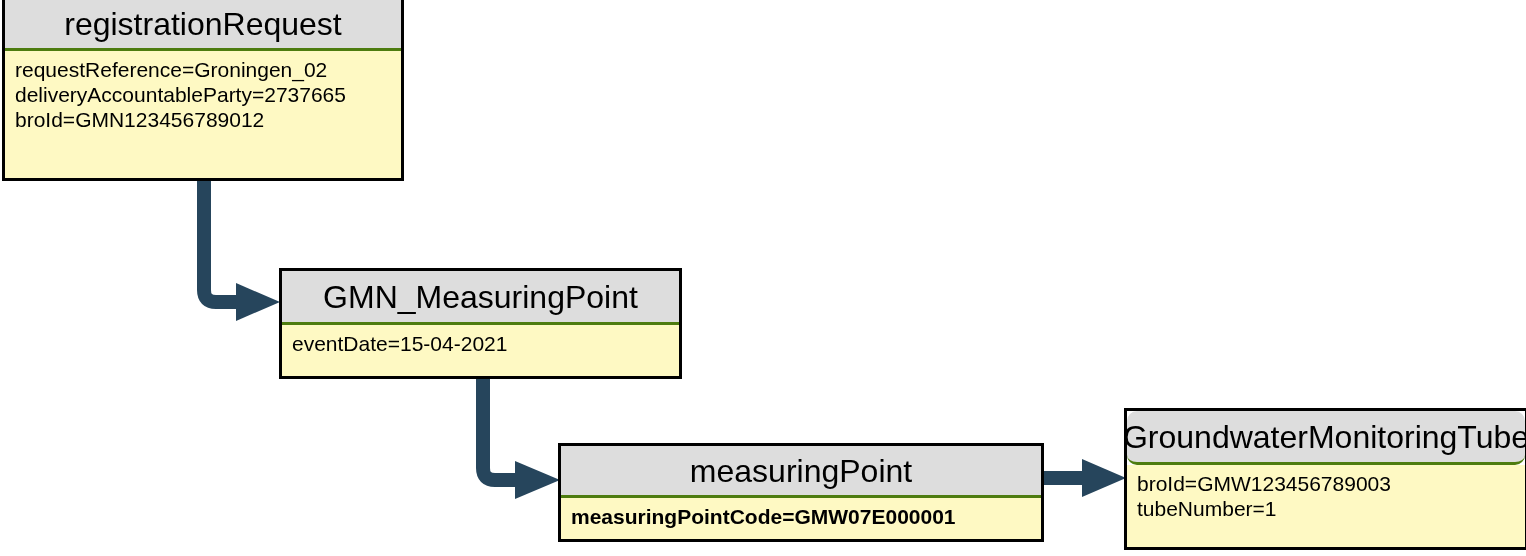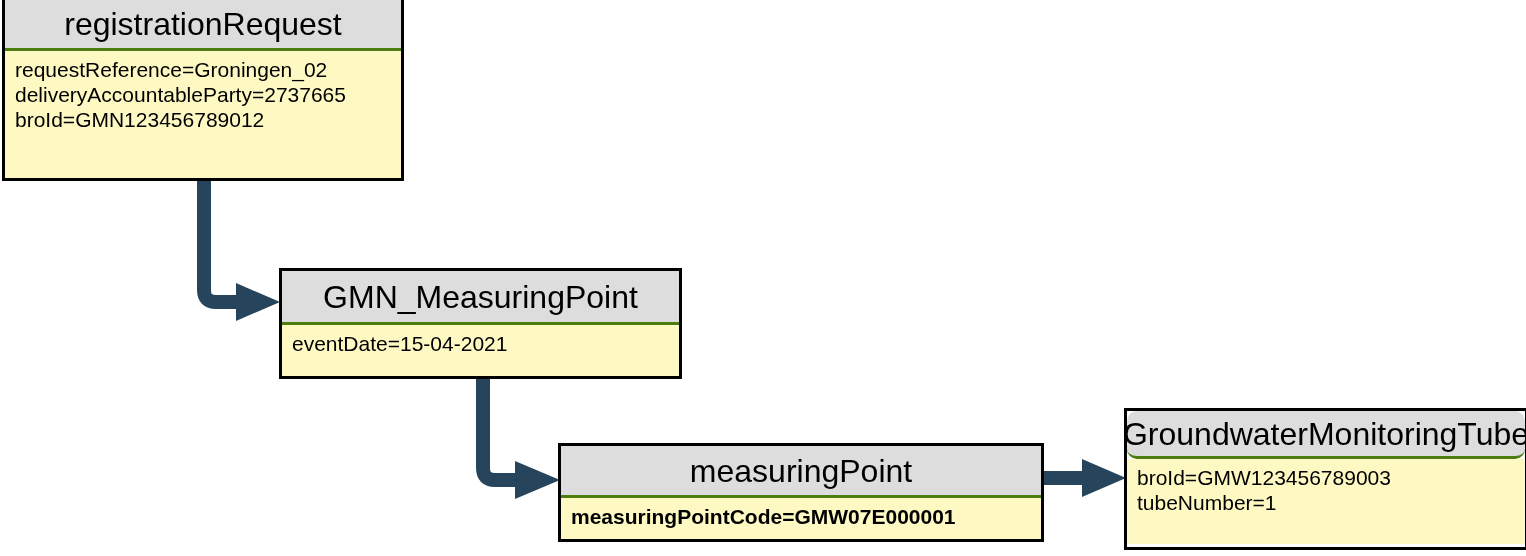--- a/index.html
+++ b/index.html
@@ -95,20 +95,20 @@
   </div>
 
   <div class="uml-box" style="left:558px; top:443px; width:486px; height:99px;">
     <div class="uml-header" style="height:52px;">measuringPoint</div>
     <div class="uml-body" style="height:44px;font-weight:bold;">
       <div class="uml-attr">measuringPointCode=GMW07E000001</div>
     </div>
   </div>
 
   <div class="uml-box" style="left:1124px; top:408px; width:404px; height:142px;">
-    <div class="uml-header" style="height:48px;border-radius:10px;">GroundwaterMonitoringTube</div>
+    <div class="uml-header" style="height:54px;border-radius:10px;">GroundwaterMonitoringTube</div>
     <div class="uml-body" style="height:85px;">
       <div class="uml-attr">broId=GMW123456789003</div>
       <div class="uml-attr">tubeNumber=1</div>
     </div>
   </div>
 
 </div>
 
 </body></html>

